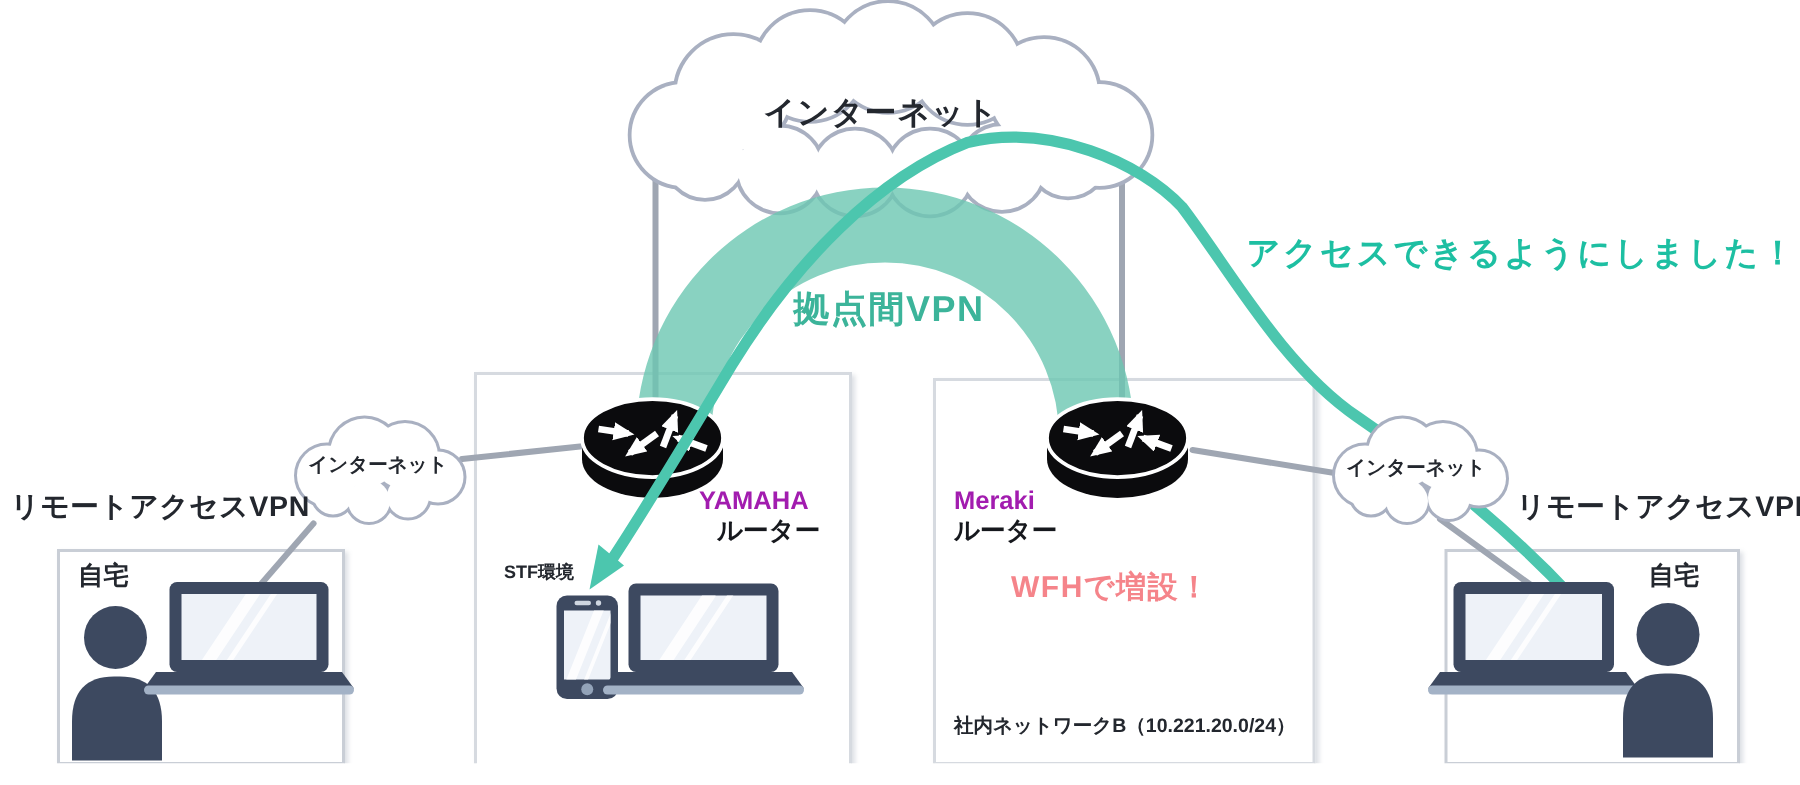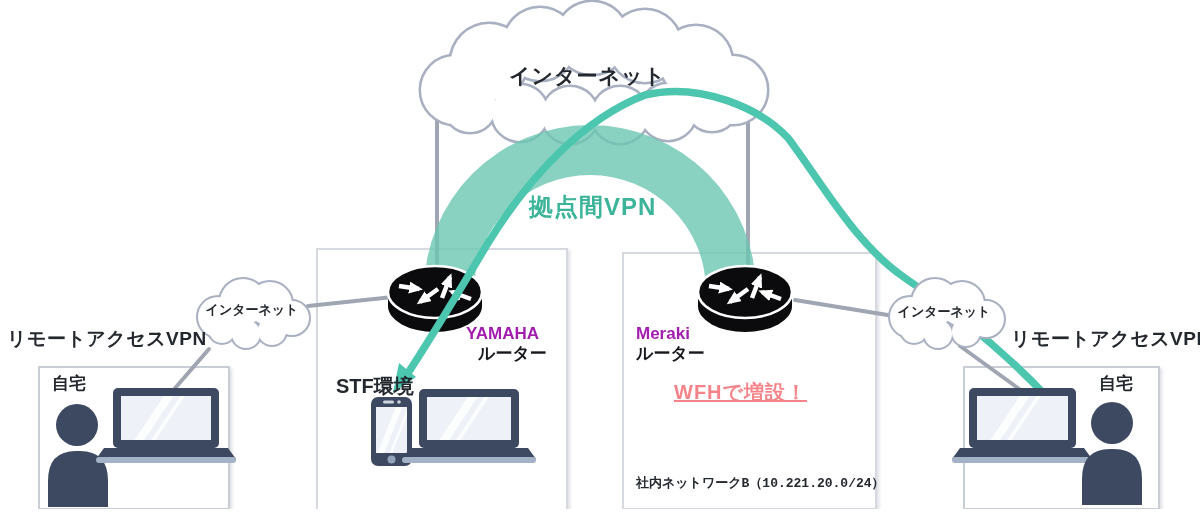--- a/index.html
+++ b/index.html
@@ -19,24 +19,24 @@
   #t-access{left:831px;top:156px;font-size:22px;letter-spacing:2px;}
   #t-sitevpn{left:529px;top:193px;font-size:24px;letter-spacing:1px;}
   #t-remote-l{left:7px;top:328px;font-size:19px;letter-spacing:0.5px;}
   #t-remote-r{left:1011px;top:328px;font-size:19px;letter-spacing:0.5px;}
   #t-home-l{left:52px;top:374px;font-size:17px;}
   #t-home-r{left:1099px;top:374px;font-size:17px;}
   #t-yamaha1{left:466px;top:324px;font-size:17px;color:#a21caf;}
   #t-yamaha2{left:478px;top:344px;font-size:17px;color:#16181d;}
   #t-meraki1{left:636px;top:324px;font-size:17px;color:#a21caf;}
   #t-meraki2{left:636px;top:344px;font-size:17px;color:#16181d;}
-  #t-stf{left:336px;top:375px;font-size:20px;}
+  #t-stf{left:336px;top:375px;font-size:12px;}
   #t-wfh{left:674px;top:381px;font-size:20px;letter-spacing:1px;}
   #t-net-a{left:325px;top:477px;font-size:13px;}
-  #t-net-b{left:636px;top:477px;font-size:13px;font-family:Liberation Mono, monospace;}
+  #t-net-b{left:636px;top:477px;font-size:13px;}
   #t-cloud-l{left:197px;top:303px;width:110px;text-align:center;font-size:13px;}
   #t-cloud-r{left:889px;top:305px;width:110px;text-align:center;font-size:13px;}
 </style>
 </head>
 <body>
 
 <div id="stage">
 
   <div class="box" id="box-site-a"></div>
   <div class="box" id="box-site-b"></div>
@@ -215,30 +215,31 @@
       <polygon points="960,448 1084,448 1092,459 952,459" fill="#3d4960"></polygon>
       <rect x="952" y="457" width="140" height="6" rx="3" fill="#a3b2c6"></rect>
     </g>
     <g fill="#3d4960">
       <circle cx="1112" cy="423" r="21"></circle>
       <path d="M 1082 505 L 1082 479 Q 1082 449 1110 449 L 1114 449 Q 1142 449 1142 479 L 1142 505 Z"></path>
     </g>
   </svg>
 
   <div class="lbl" id="t-internet-big">インターネット</div>
+  <div class="lbl" id="t-access" style="color: rgb(29, 191, 162);">アクセスできるようにしました！</div>
   <div class="lbl" id="t-sitevpn" style="color: rgb(60, 180, 154);">拠点間VPN</div>
 
   <div class="lbl" id="t-remote-l">リモートアクセスVPN</div>
   <div class="lbl" id="t-remote-r">リモートアクセスVPN</div>
   <div class="lbl" id="t-home-l">自宅</div>
   <div class="lbl" id="t-home-r">自宅</div>
   <div class="lbl" id="t-cloud-l">インターネット</div>
   <div class="lbl" id="t-cloud-r">インターネット</div>
 
   <div class="lbl" id="t-yamaha1">YAMAHA</div>
   <div class="lbl" id="t-yamaha2">ルーター</div>
   <div class="lbl" id="t-meraki1">Meraki</div>
   <div class="lbl" id="t-meraki2">ルーター</div>
 
   <div class="lbl" id="t-stf">STF環境</div>
-  <div class="lbl" id="t-wfh" style="color: rgb(245, 132, 138); text-decoration: underline;">WFHで増設！</div>
+  <div class="lbl" id="t-wfh" style="color: rgb(245, 132, 138);">WFHで増設！</div>
   <div class="lbl" id="t-net-b">社内ネットワークB（10.221.20.0/24）</div>
 </div>
 
 </body></html>

